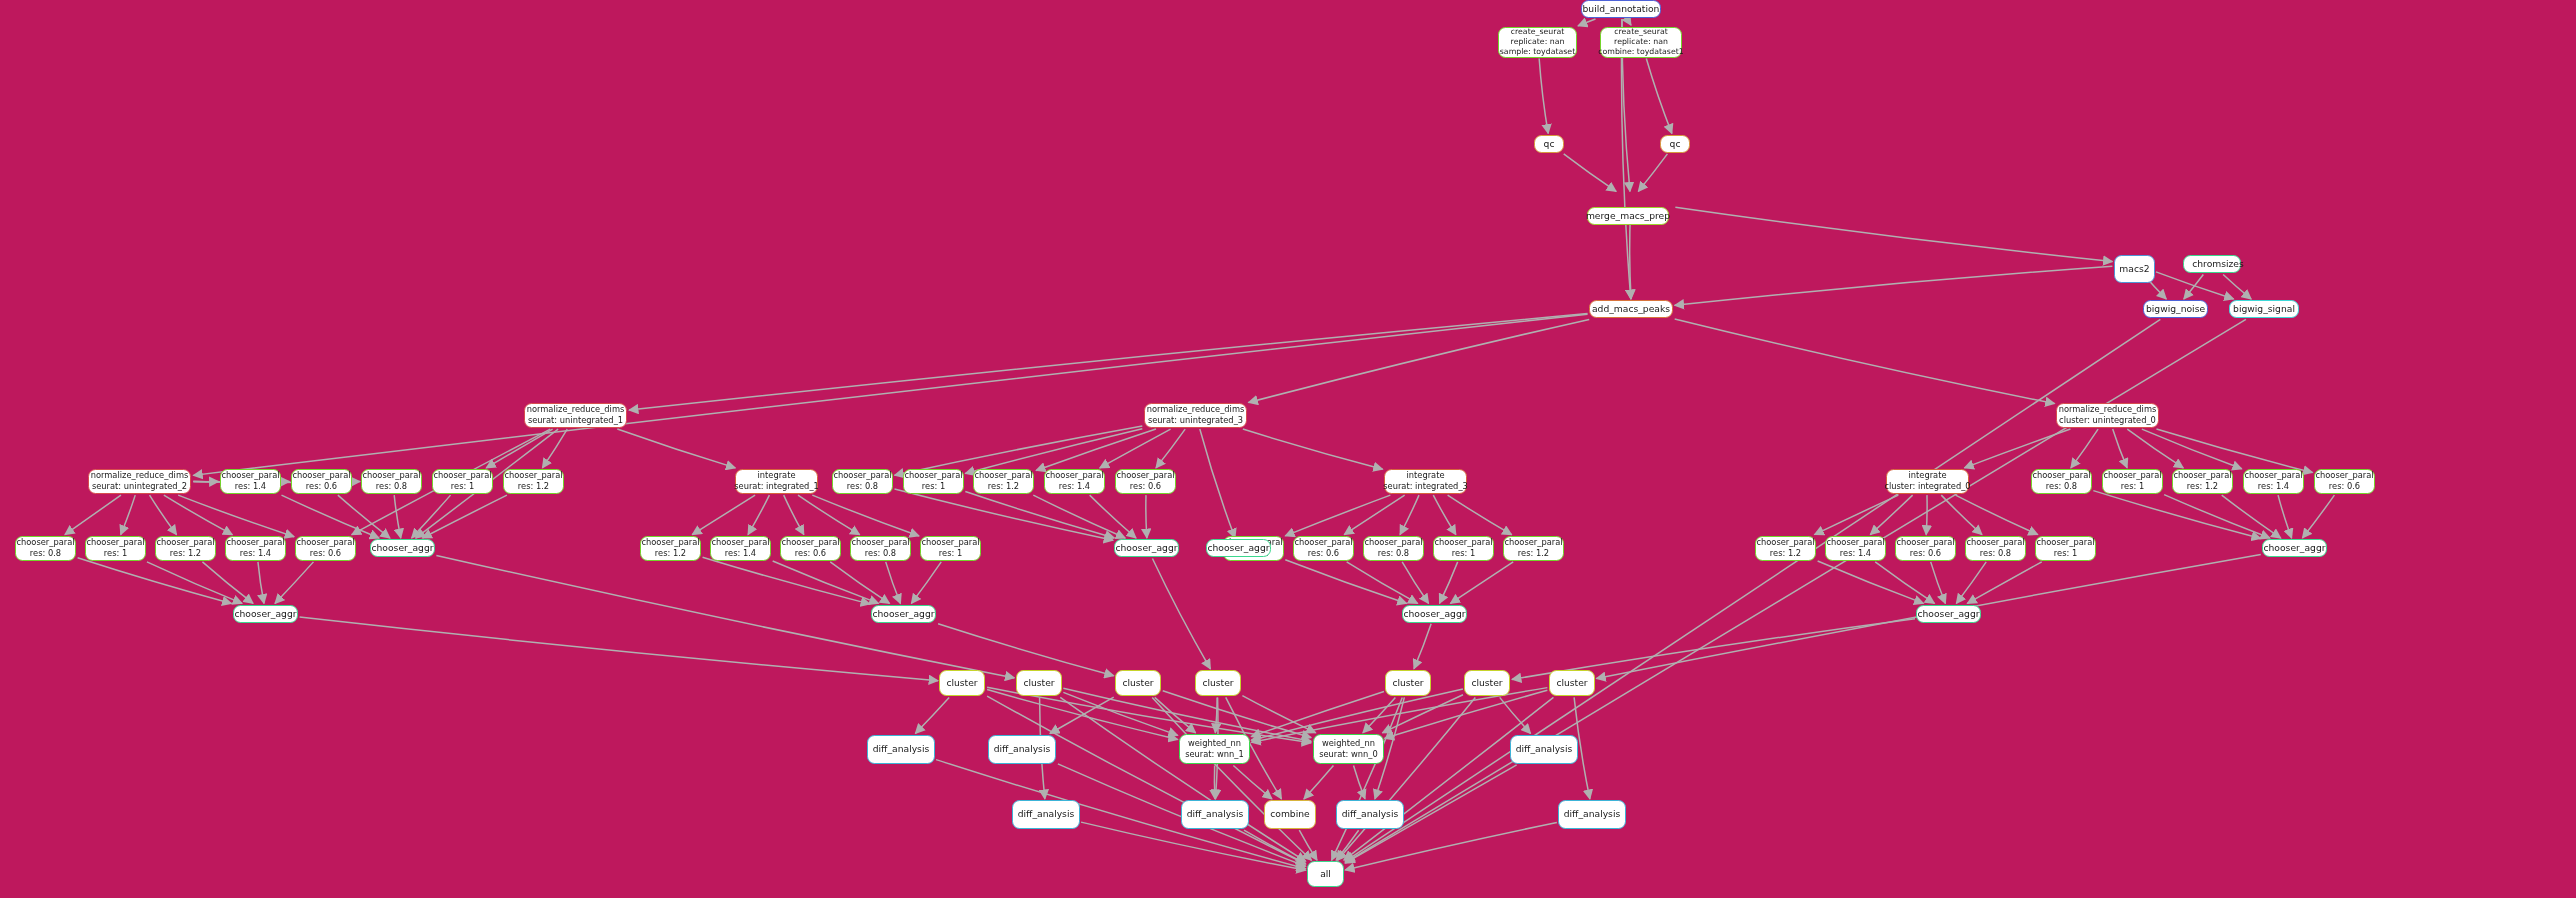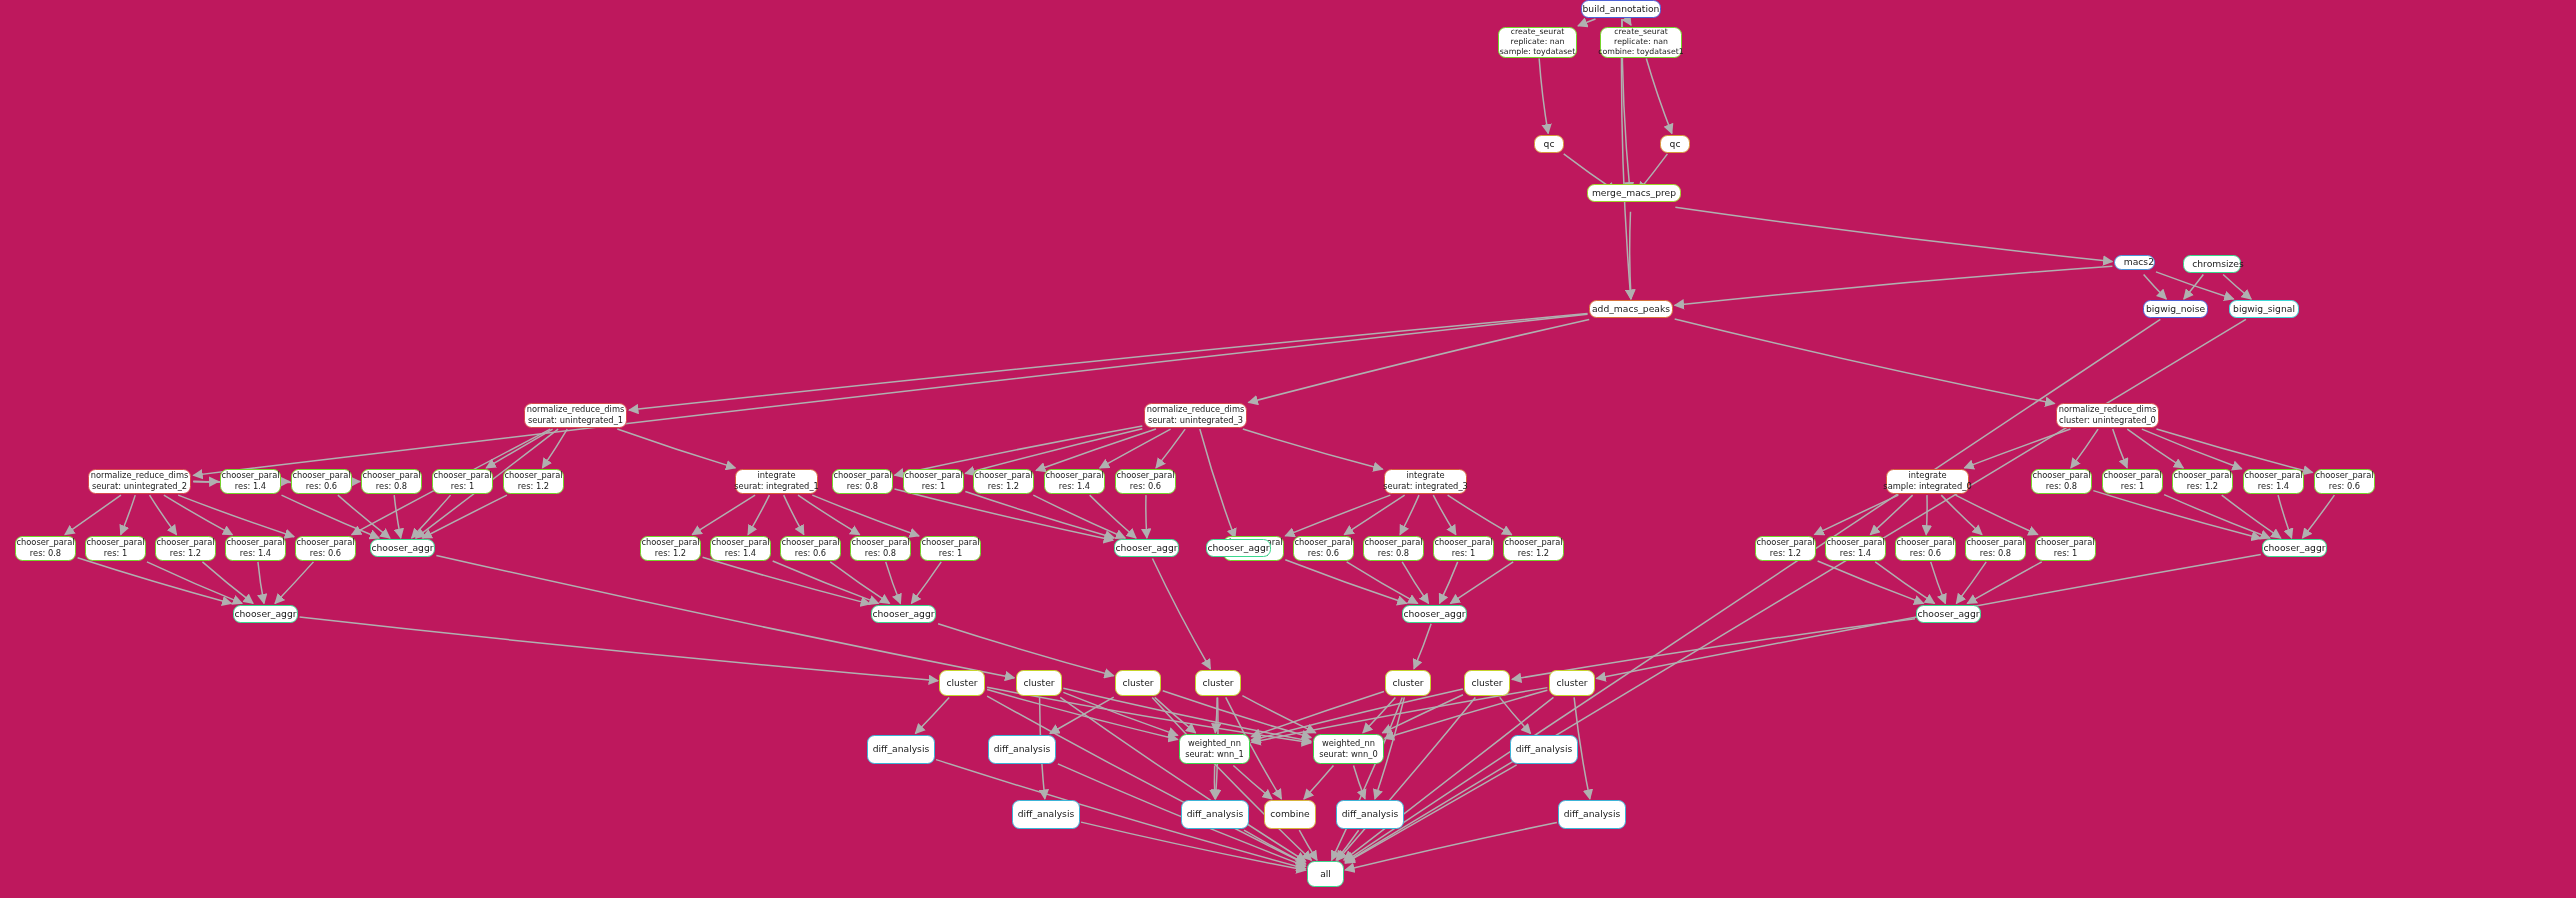--- a/index.html
+++ b/index.html
@@ -217,24 +217,24 @@
         <span class="ln">create_seurat</span>
         <span class="ln">replicate: nan</span>
         <span class="ln">combine: toydataset1</span>
       </div>
       <div class="node n-1" style="left: 1534px; top: 135px; width: 30px; height: 17.7px; border-color: rgb(216, 154, 60);">
         <span class="ln">qc</span>
       </div>
       <div class="node n-1" style="left: 1660px; top: 135px; width: 30px; height: 17.7px; border-color: rgb(216, 154, 60);">
         <span class="ln">qc</span>
       </div>
-      <div class="node n-1" style="left: 1587px; top: 184px; width: 94px; height: 17.7px; border-color: rgb(159, 212, 43);">
+      <div class="node n-1" style="left: 1587px; top: 207px; width: 82px; height: 17.7px; border-color: rgb(159, 212, 43);">
         <span class="ln">merge_macs_prep</span>
       </div>
-      <div class="node n-1" style="left: 2114px; top: 255px; width: 41px; height: 15px; border-color: rgb(77, 150, 216); align-items: flex-end;">
+      <div class="node n-1" style="left: 2114px; top: 255px; width: 41px; height: 28px; border-color: rgb(77, 150, 216);">
         <span class="ln">macs2</span>
       </div>
       <div class="node n-1" style="left: 2183px; top: 255px; width: 58px; height: 17.7px; border-color: rgb(60, 216, 142); padding-left: 12px;">
         <span class="ln">chromsizes</span>
       </div>
       <div class="node n-1" style="left: 2143px; top: 300px; width: 65px; height: 17.7px; border-color: rgb(77, 99, 216);">
         <span class="ln">bigwig_noise</span>
       </div>
       <div class="node n-1" style="left: 2229px; top: 300px; width: 70px; height: 17.7px; border-color: rgb(60, 216, 216);">
         <span class="ln">bigwig_signal</span>
@@ -379,21 +379,21 @@
       </div>
       <div class="node n-1" style="left: 1402px; top: 605px; width: 65px; height: 17.7px; border-color: rgb(60, 216, 142);">
         <span class="ln">chooser_aggr</span>
       </div>
       <div class="node n-2" style="left: 2056px; top: 403px; width: 103px; height: 24.5px; border-color: rgb(216, 77, 77);">
         <span class="ln">normalize_reduce_dims</span>
         <span class="ln">cluster: unintegrated_0</span>
       </div>
       <div class="node n-2" style="left: 1886px; top: 469px; width: 83px; height: 24.5px; border-color: rgb(216, 99, 60);">
         <span class="ln">integrate</span>
-        <span class="ln">sample: integrated_0</span>
+        <span class="ln">cluster: integrated_0</span>
       </div>
       <div class="node n-2" style="left: 2031px; top: 469px; width: 61px; height: 24.5px; border-color: rgb(116, 212, 43);">
         <span class="ln">chooser_paral</span>
         <span class="ln">res: 0.8</span>
       </div>
       <div class="node n-2" style="left: 2102px; top: 469px; width: 61px; height: 24.5px; border-color: rgb(116, 212, 43);">
         <span class="ln">chooser_paral</span>
         <span class="ln">res: 1</span>
       </div>
       <div class="node n-2" style="left: 2172px; top: 469px; width: 61px; height: 24.5px; border-color: rgb(116, 212, 43);">

